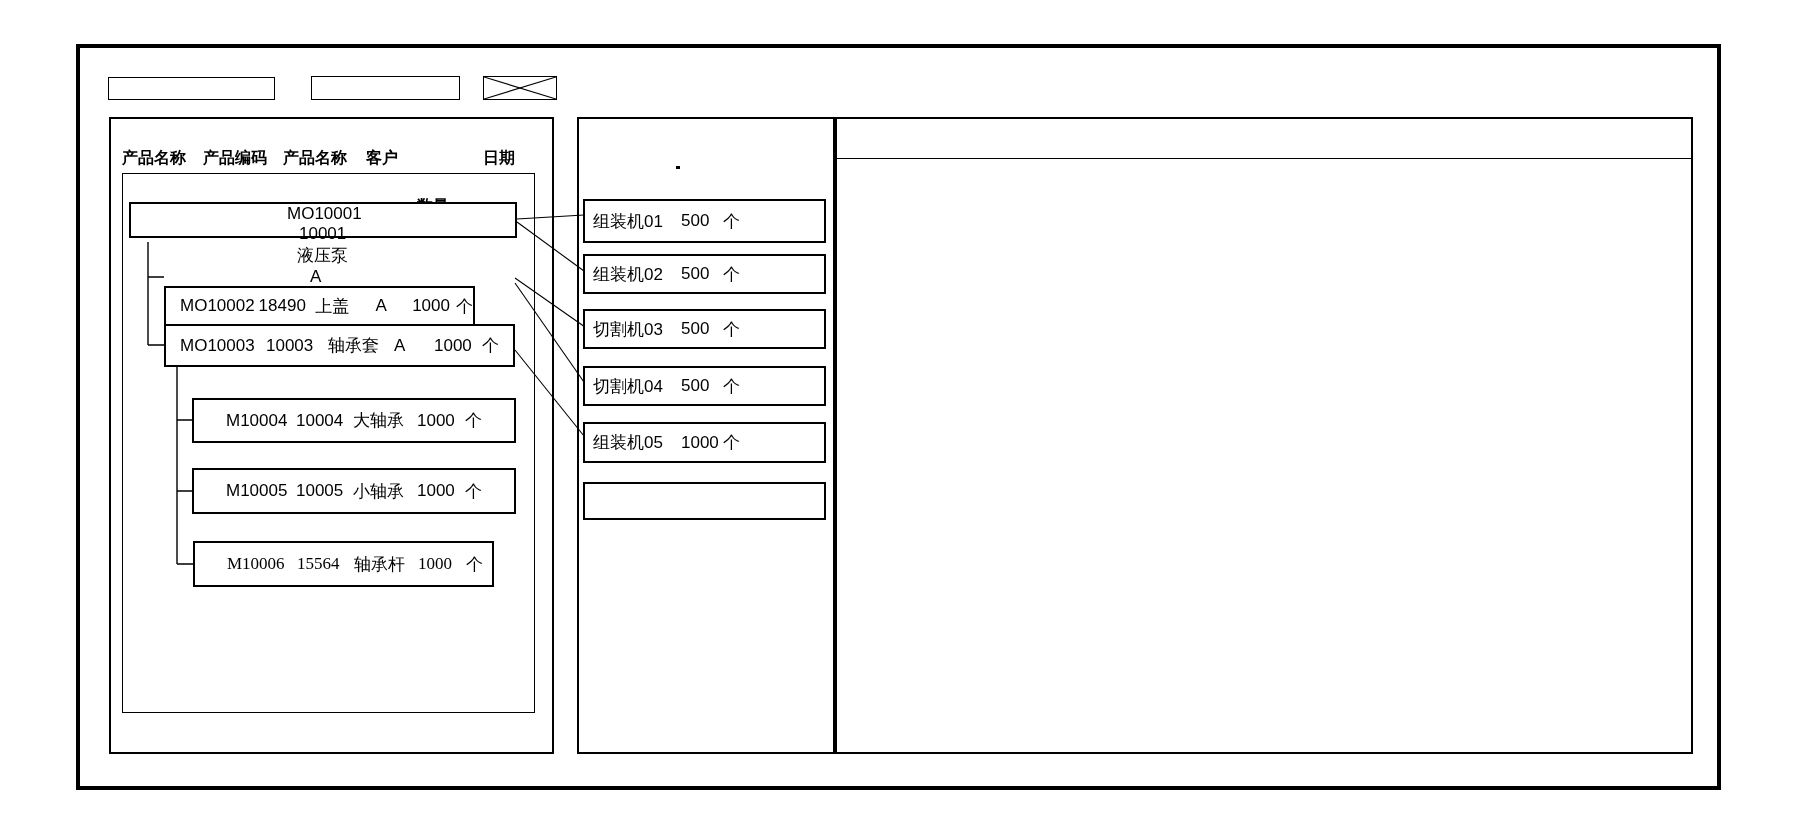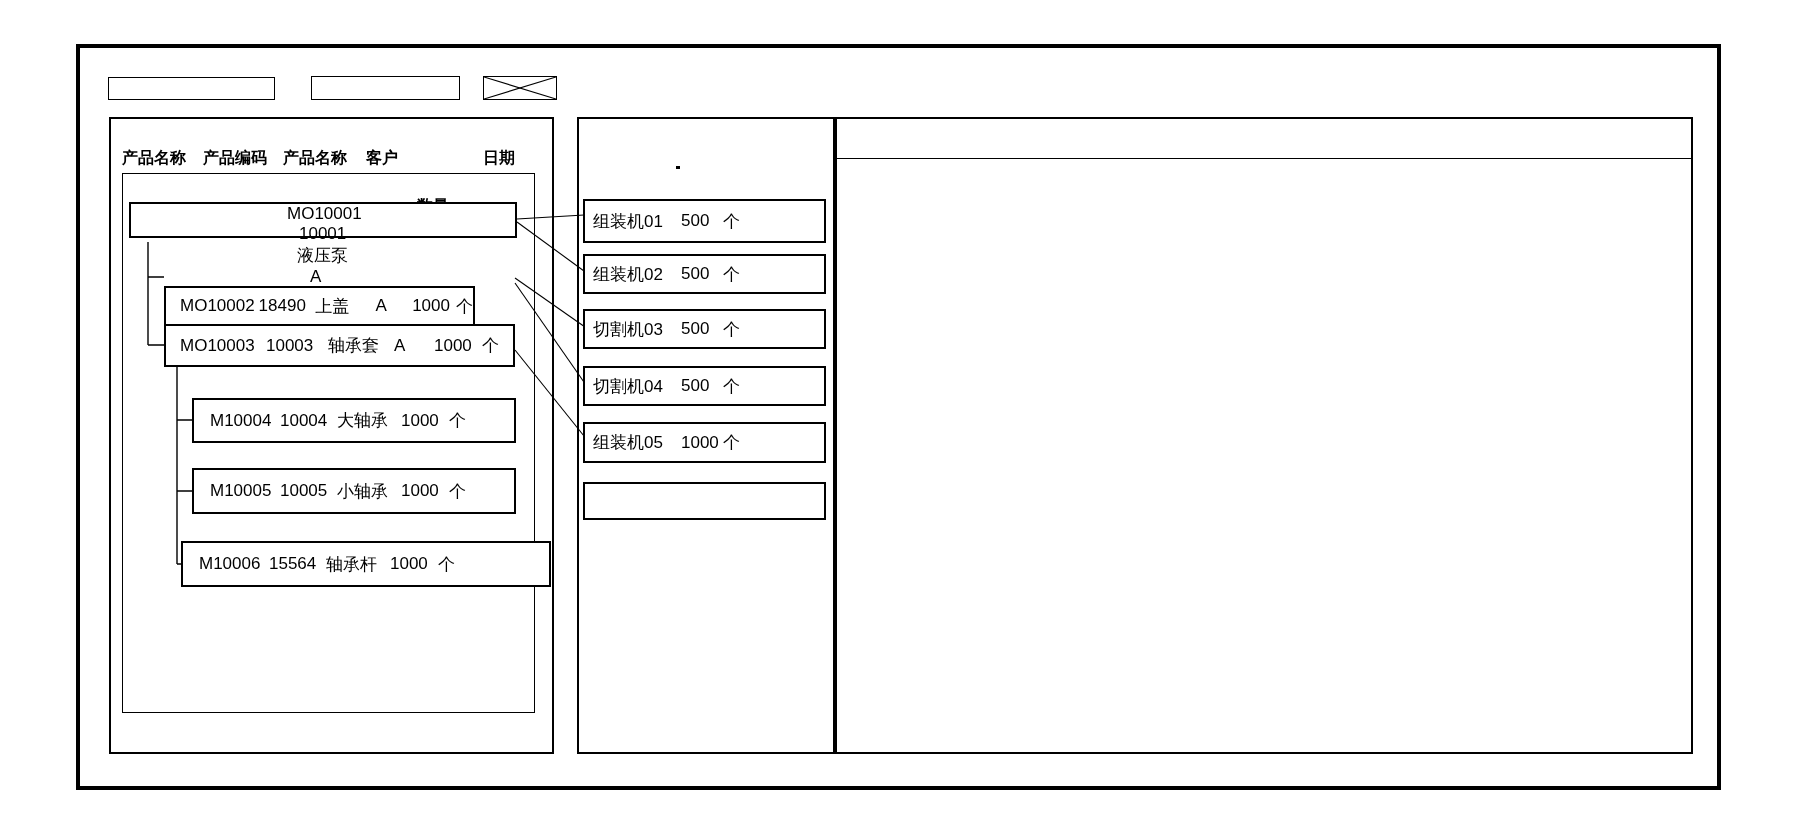--- a/index.html
+++ b/index.html
@@ -16,21 +16,21 @@
   .left-panel{left:109px;top:117px;width:445px;height:637px;}
   .mid-panel{left:577px;top:117px;width:258px;height:637px;}
   .right-panel{left:835px;top:117px;width:858px;height:637px;}
   .right-divider{left:0;top:39px;width:100%;height:0;border-top:1.5px solid #000;}
   .tree-box{left:122px;top:173px;width:413px;height:540px;border:1.5px solid #000;}
   .hdr{position:absolute;top:148px;height:18px;font-size:16px;font-weight:bold;white-space:nowrap;}
   .wo-box{border:2px solid #000;background:#fff;display:flex;align-items:center;
           font-size:17px;white-space:nowrap;padding-left:14px;}
   .wo-box .col{display:inline-block;overflow:visible;}
   .w-id{width:86px;} .w-code{width:62px;} .w-name{width:66px;} .w-cust{width:40px;} .w-qty{width:48px;}
-  .wo-child{padding-left:16px;}
+  .wo-child{padding-left:32px;}
   .wo-child .w-id{width:70px;} .wo-child .w-code{width:57px;} .wo-child .w-name{width:64px;}
   .wo-child .w-cust{width:0;} .wo-child .w-qty{width:48px;}
   .mc-box{border:2px solid #000;background:#fff;display:flex;align-items:center;
           font-size:17px;white-space:nowrap;padding-left:8px;left:583px;width:243px;}
   .m-name{display:inline-block;width:88px;} .m-qty{display:inline-block;width:42px;}
   .overlay{position:absolute;left:0;top:0;width:1819px;height:833px;pointer-events:none;}
   .dot{left:676px;top:166px;width:4px;height:3px;background:#000;}
 </style>
 </head>
 <body>
@@ -106,21 +106,21 @@
     <span class="col w-unit">个</span>
   </div>
   <div class="abs wo-box wo-child" style="left:192px;top:468px;width:324px;height:46px;">
     <span class="col w-id">M10005</span>
     <span class="col w-code">10005</span>
     <span class="col w-name">小轴承</span>
     <span class="col w-cust"></span>
     <span class="col w-qty">1000</span>
     <span class="col w-unit">个</span>
   </div>
-  <div class="abs wo-box wo-child" style="left:181px;top:541px;width:370px;height:46px;">
+  <div class="abs wo-box wo-child" style="left:193px;top:541px;width:301px;height:46px;font-family:Liberation Serif, serif;">
     <span class="col w-id">M10006</span>
     <span class="col w-code">15564</span>
     <span class="col w-name">轴承杆</span>
     <span class="col w-cust"></span>
     <span class="col w-qty">1000</span>
     <span class="col w-unit">个</span>
   </div>
 
   <div class="abs mc-box" style="top:199px;height:44px;">
     <span class="m-name">组装机01</span>

